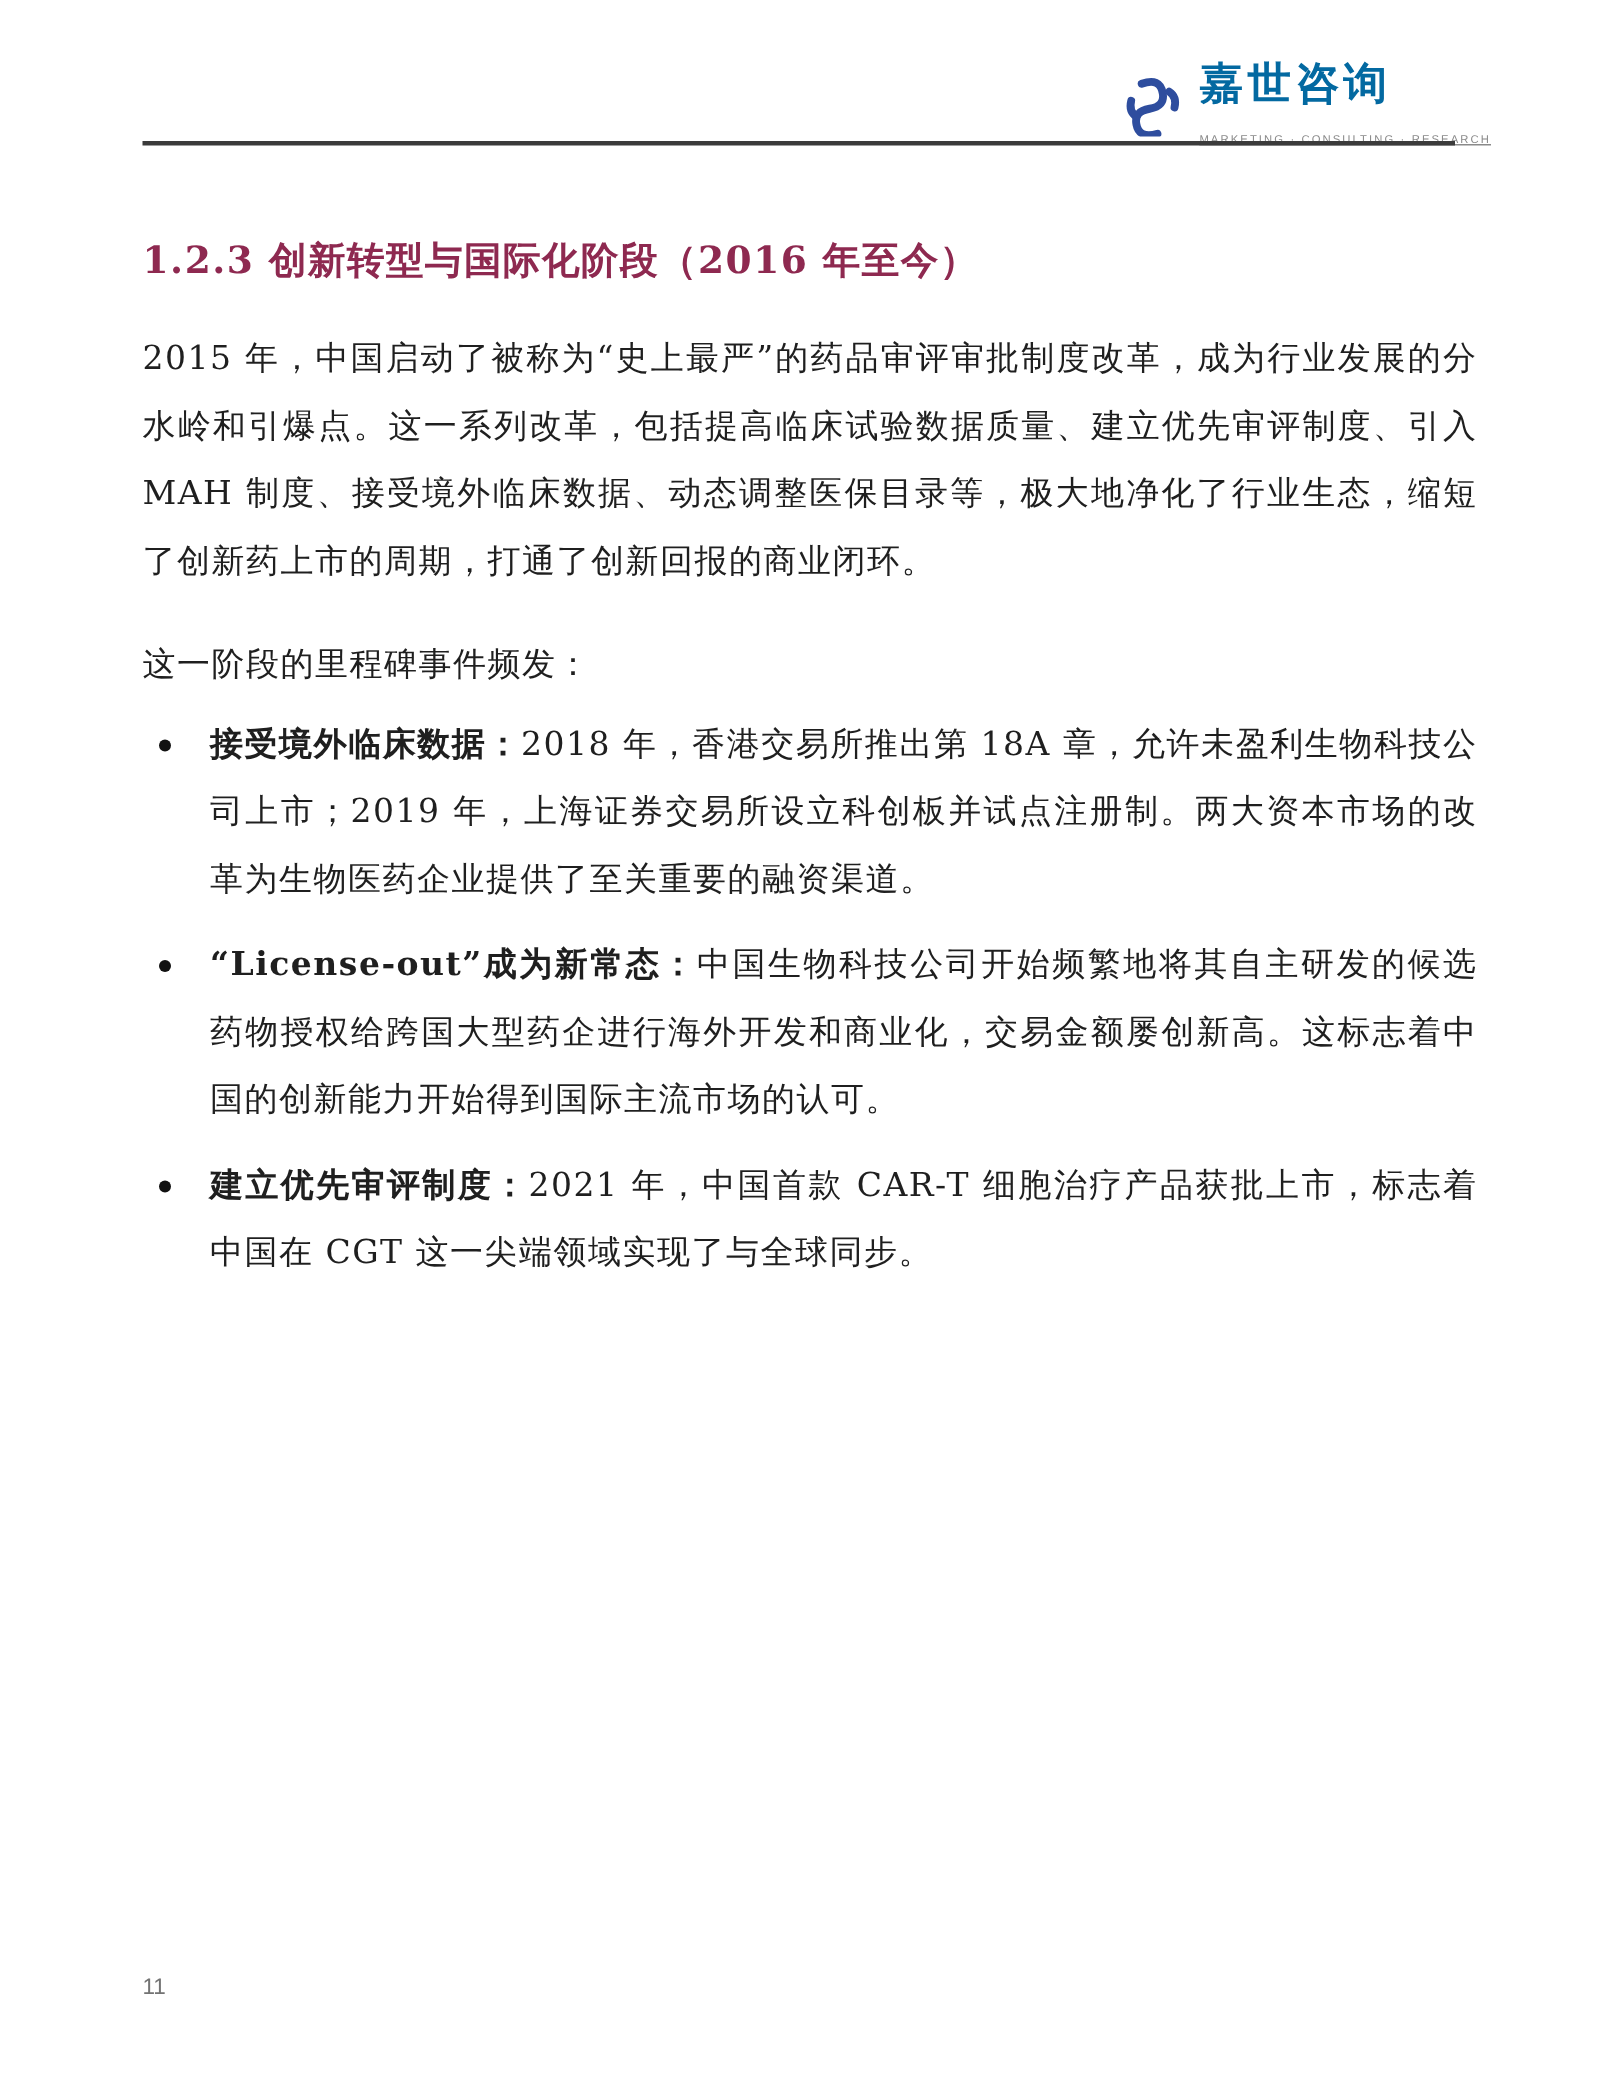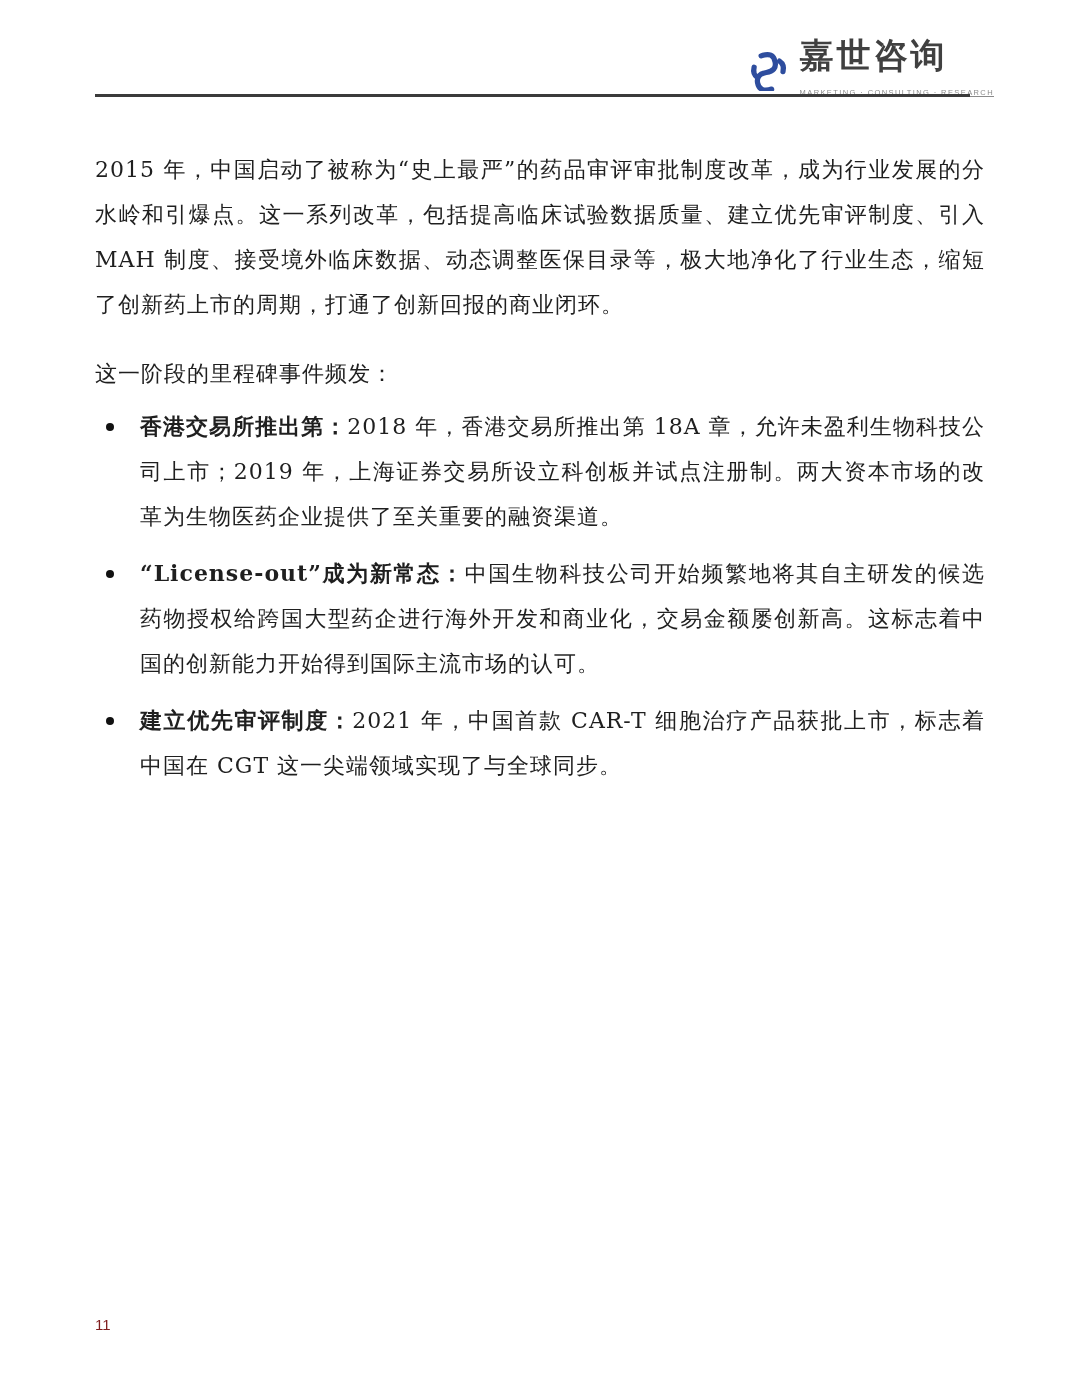--- a/index.html
+++ b/index.html
@@ -20,24 +20,24 @@
     right: 86px;
     display: flex;
     align-items: center;
     gap: 10px;
   }
   .brand-icon { width: 42px; height: 44px; display: block; }
   .brand-text { display: flex; flex-direction: column; }
   .brand-name {
     font-family: "DejaVu Sans", sans-serif;
     font-weight: bold;
-    font-size: 34px;
+    font-size: 29px;
     line-height: 30px;
     letter-spacing: 3px;
-    color: #404040;
+    color: #0369a1;
     white-space: nowrap;
   }
   .brand-tagline {
     font-family: "Liberation Sans", sans-serif;
     font-size: 7.5px;
     letter-spacing: 1.4px;
     color: #8a8a8a;
     margin-top: 18px;
     white-space: nowrap;
     text-decoration: underline;
@@ -107,21 +107,21 @@
   }
   li strong { font-weight: bold; }
 
   
   .page-number {
     position: absolute;
     left: 95px;
     top: 1316px;
     font-family: "Liberation Sans", sans-serif;
     font-size: 15px;
-    color: #7f1d1d;
+    color: #737373;
   }
 </style>
 </head>
 <body>
 
 <div class="page">
 
   <div class="brand">
     <svg class="brand-icon" viewBox="0 0 48 48" aria-hidden="true">
       <g fill="none" stroke="#2e4d9e" stroke-width="6" stroke-linecap="round">
@@ -133,29 +133,30 @@
     <div class="brand-text">
       <span class="brand-name">嘉世咨询</span>
       <span class="brand-tagline">MARKETING · CONSULTING · RESEARCH</span>
     </div>
   </div>
   <div class="header-rule"></div>
 
   <main class="content">
 
 
+    <h2 class="section-heading">1.2.3 创新转型与国际化阶段（2016 年至今）</h2>
 
     <p class="body-para para-after-heading">2015 年，中国启动了被称为“史上最严”的药品审评审批制度改革，成为行业发展的分水岭和引爆点。这一系列改革，包括提高临床试验数据质量、建立优先审评制度、引入 MAH 制度、接受境外临床数据、动态调整医保目录等，极大地净化了行业生态，缩短了创新药上市的周期，打通了创新回报的商业闭环。</p>
 
     <p class="lead-in">这一阶段的里程碑事件频发：</p>
 
     <ul class="bullets">
       <li>
         <span class="dot"></span>
-        <strong>香港交易所推出第：</strong><span>2018 年，香港交易所推出第 18A 章，允许未盈利生物科技公司上市；2019 年，上海证券交易所设立科创板并试点注册制。两大资本市场的改革为生物医药企业提供了至关重要的融资渠道。</span>
+        <strong>接受境外临床数据：</strong><span>2018 年，香港交易所推出第 18A 章，允许未盈利生物科技公司上市；2019 年，上海证券交易所设立科创板并试点注册制。两大资本市场的改革为生物医药企业提供了至关重要的融资渠道。</span>
       </li>
       <li>
         <span class="dot"></span>
         <strong>“License-out”成为新常态：</strong><span>中国生物科技公司开始频繁地将其自主研发的候选药物授权给跨国大型药企进行海外开发和商业化，交易金额屡创新高。这标志着中国的创新能力开始得到国际主流市场的认可。</span>
       </li>
       <li>
         <span class="dot"></span>
         <strong>建立优先审评制度：</strong><span>2021 年，中国首款 CAR-T 细胞治疗产品获批上市，标志着中国在 CGT 这一尖端领域实现了与全球同步。</span>
       </li>
     </ul>

